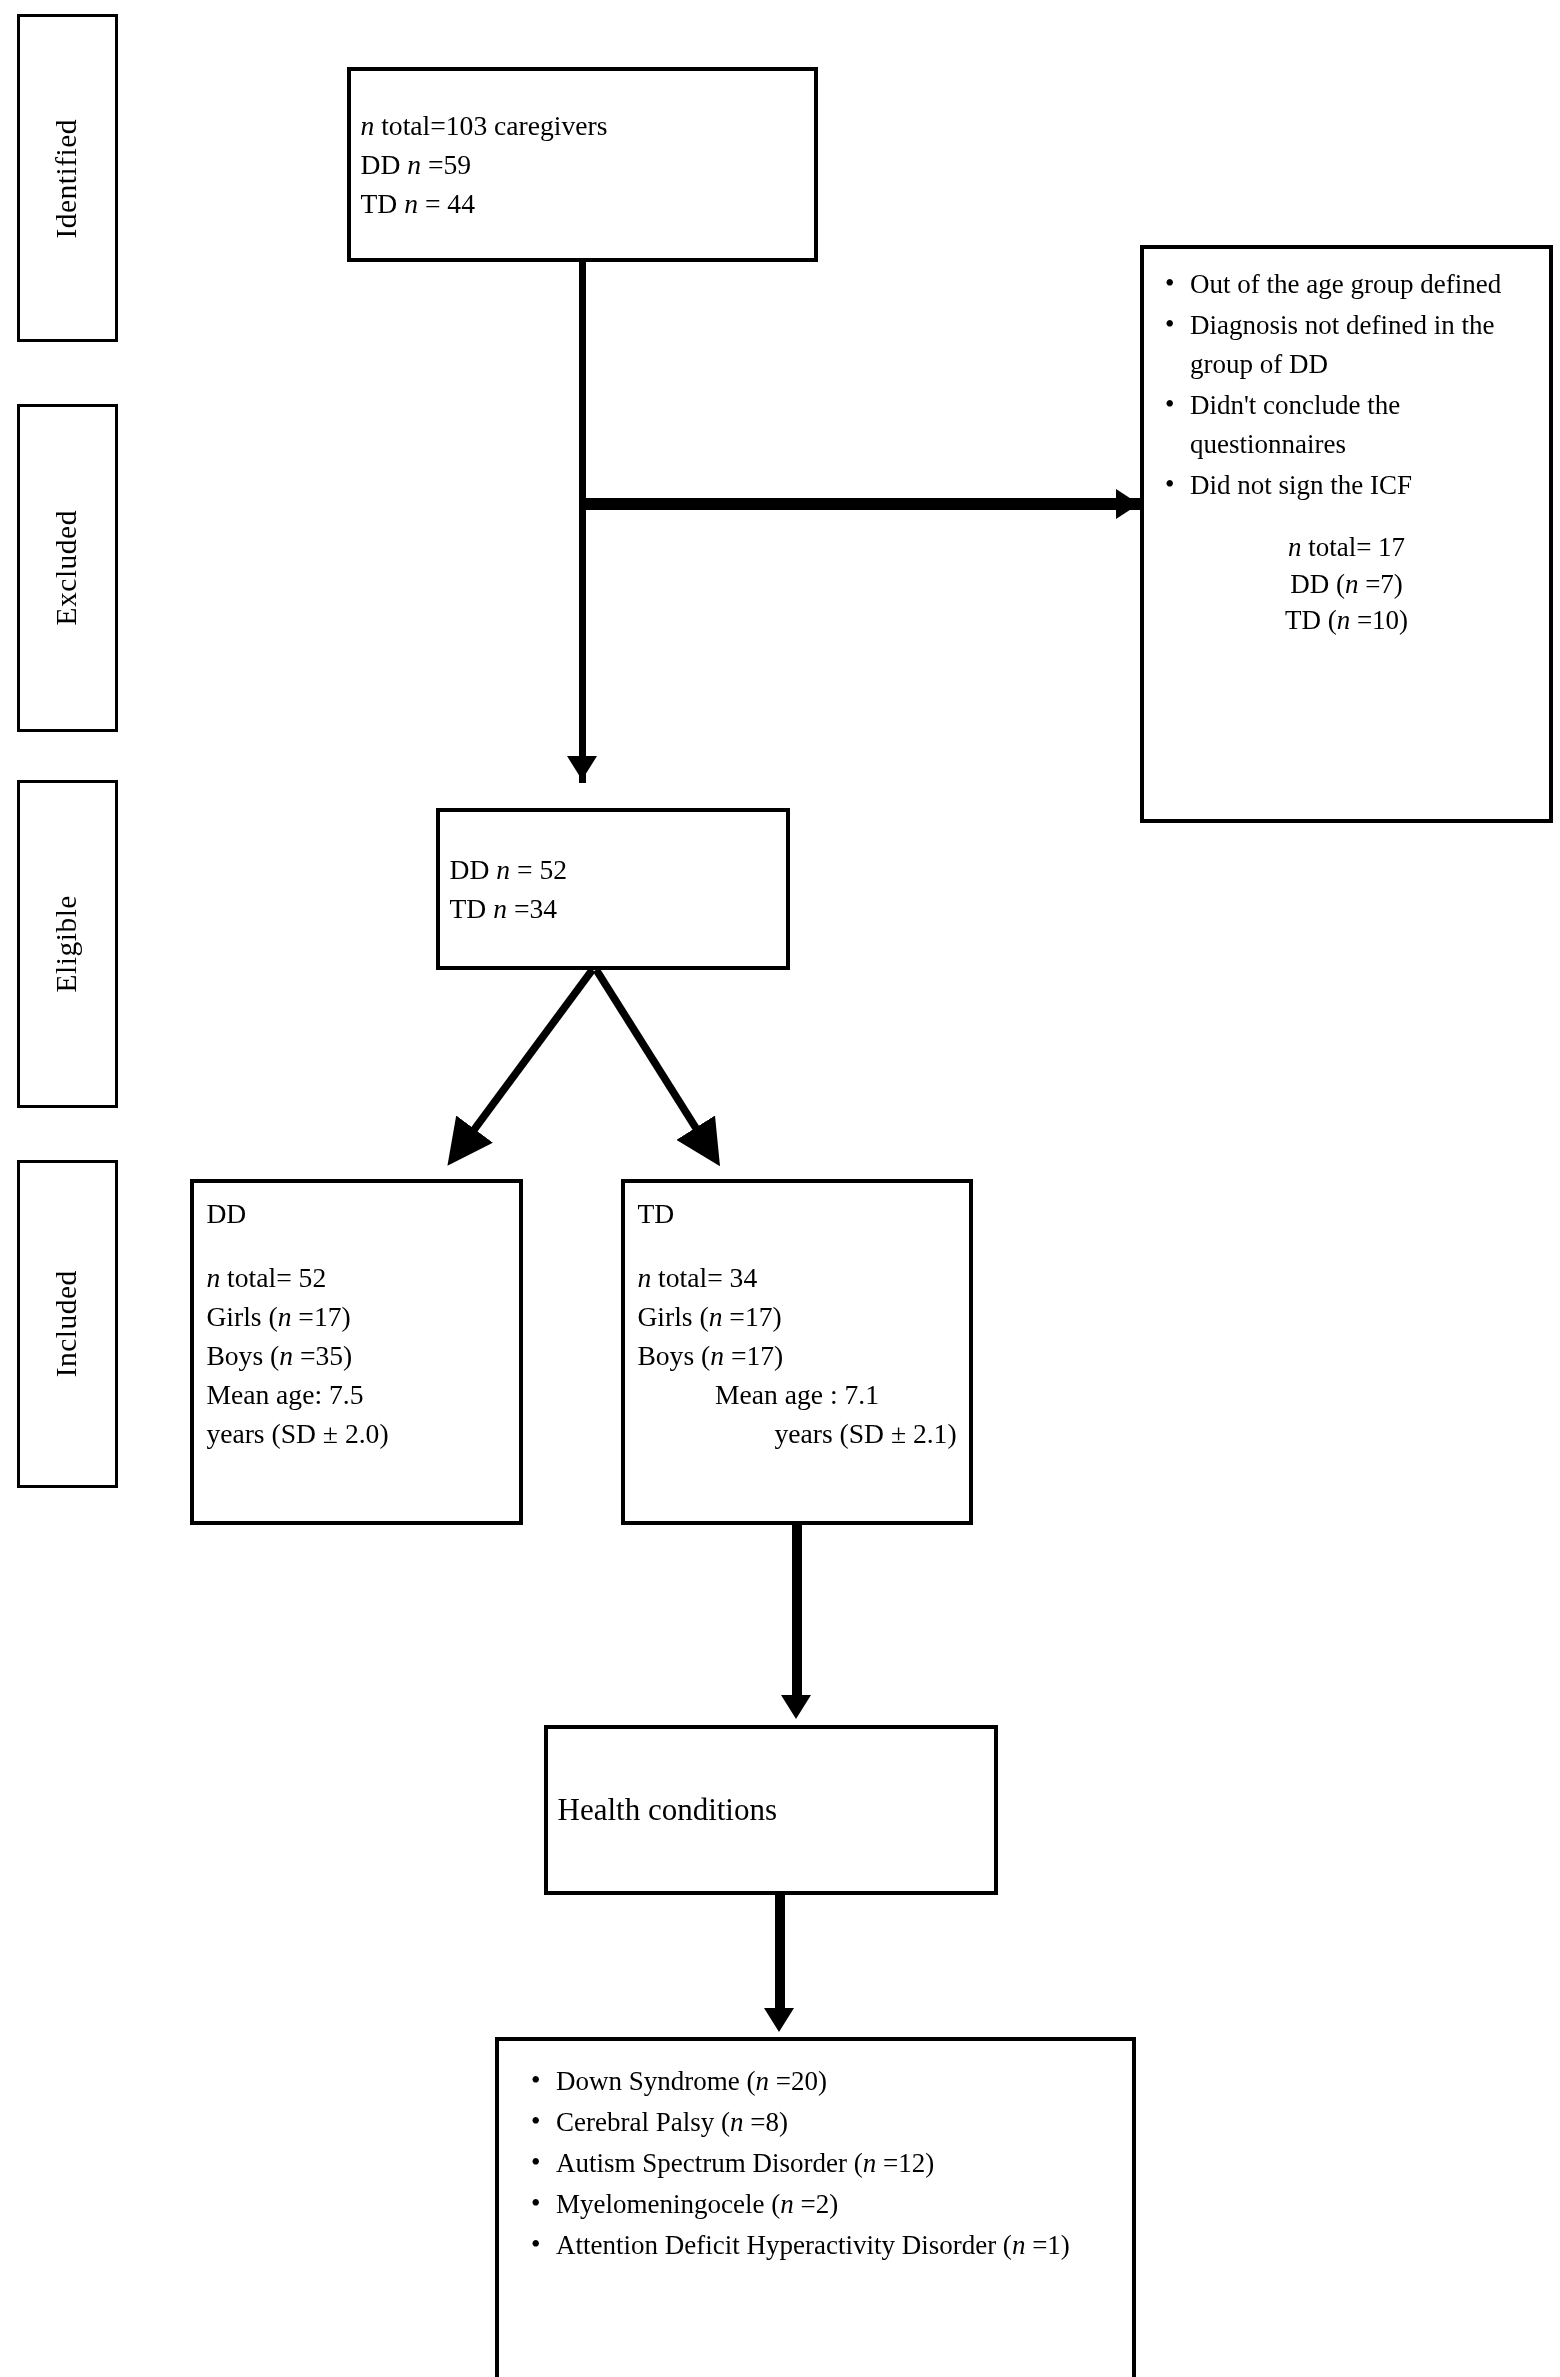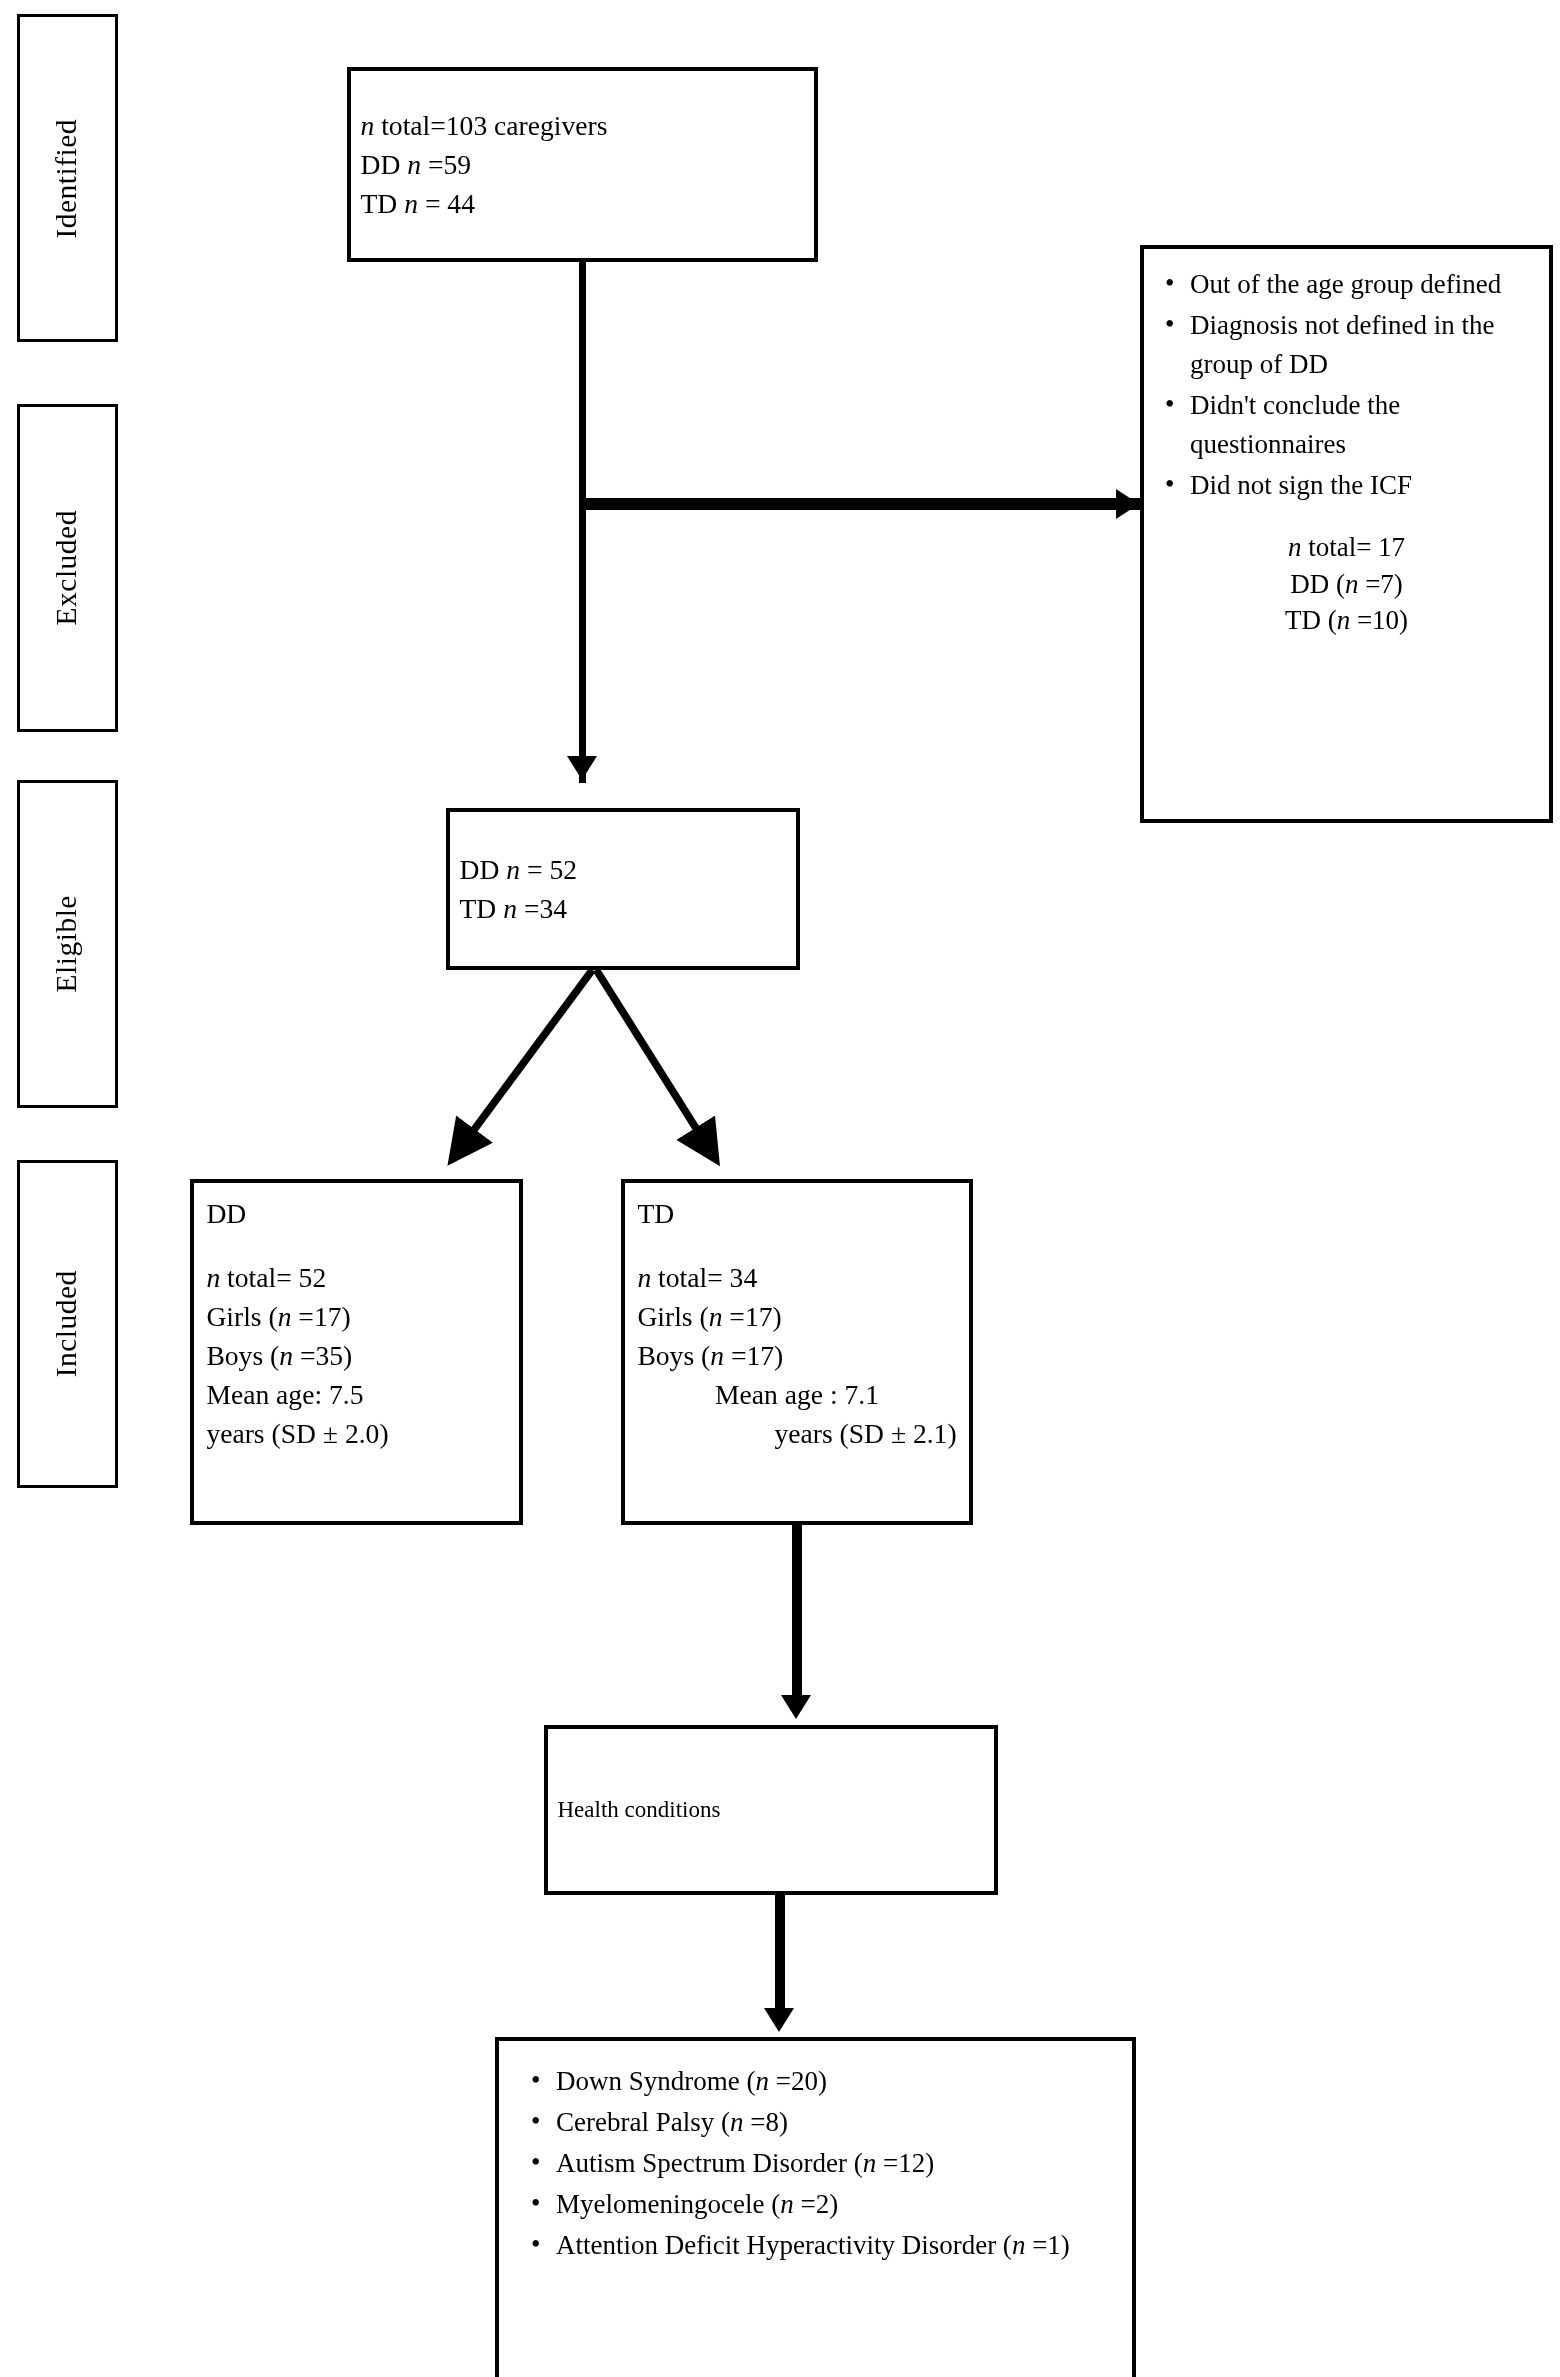--- a/index.html
+++ b/index.html
@@ -49,21 +49,21 @@
     line-height: 1;
   }
 
   
   .line {
     text-align: left;
     font-size: 27.6px;
     line-height: 1.42;
     white-space: nowrap;
   }
-  .line.big { font-size: 23px; }
+  .line.big { font-size: 31px; }
 
   
   ul.bullets {
     margin: 0;
     padding: 0 12.4px 0 46px;
     list-style: none;
     font-size: 27px;
     line-height: 1.45;
   }
   ul.bullets li {
@@ -152,21 +152,21 @@
       <li>Didn't conclude the questionnaires</li>
       <li>Did not sign the ICF</li>
     </ul>
     <div class="tail">
       <div><i>n</i> total= 17</div>
       <div>DD (<i>n</i> =7)</div>
       <div>TD (<i>n</i> =10)</div>
     </div>
   </div>
 
-  <div class="box thick" style="left:446px; top:808px; width:354px; height:162px; padding:9.5px;">
+  <div class="box thick" style="left:436px; top:808px; width:354px; height:162px; padding:9.5px;">
     <div class="line">DD <i>n</i> = 52</div>
     <div class="line">TD <i>n</i> =34</div>
   </div>
 
   <svg class="diag" style="left:0px; top:965px; width:1561px; height:228px;" viewBox="0 0 3282 480">
     <defs>
       <marker id="ah" markerWidth="6" markerHeight="6" refX="4.4" refY="3" orient="auto" markerUnits="strokeWidth">
         <path d="M0,0 L6,3 L0,6 z" fill="#000000"></path>
       </marker>
     </defs>

